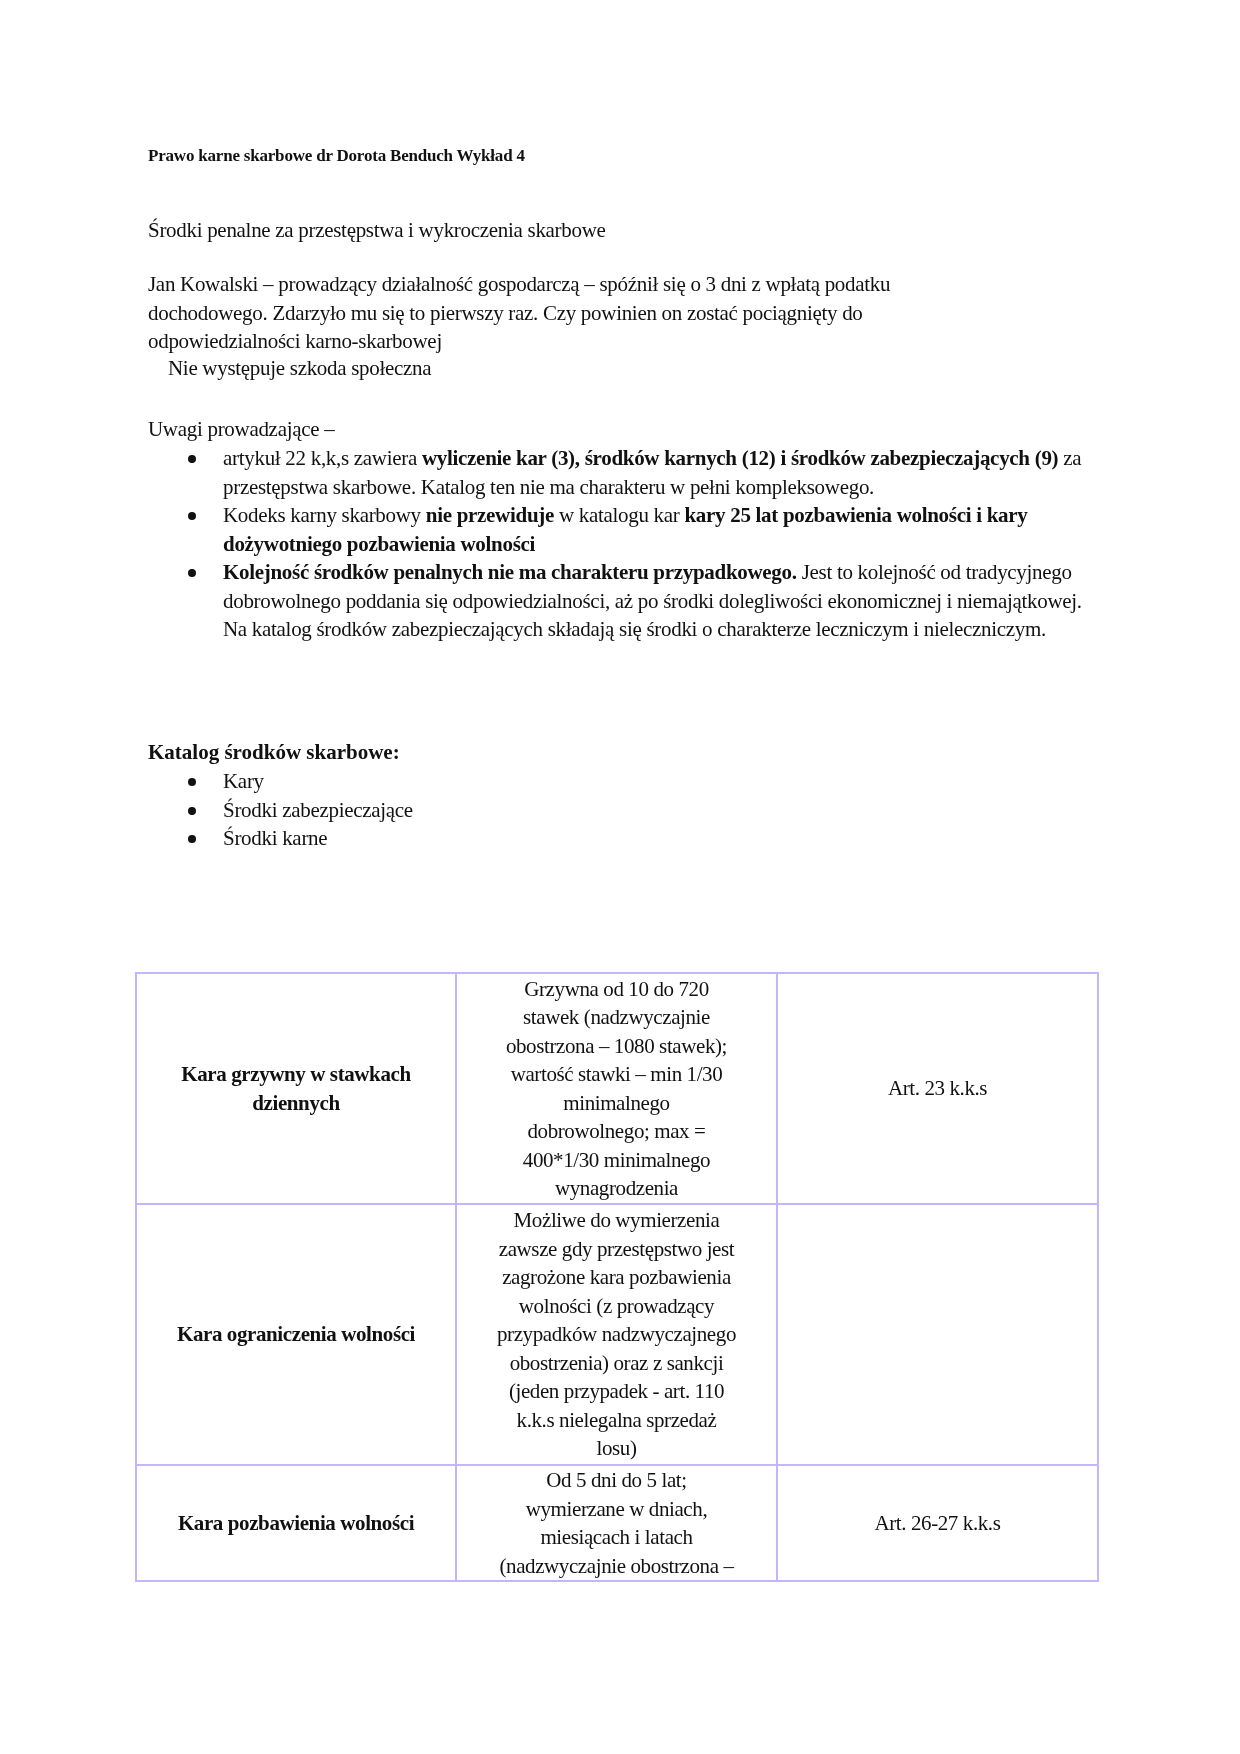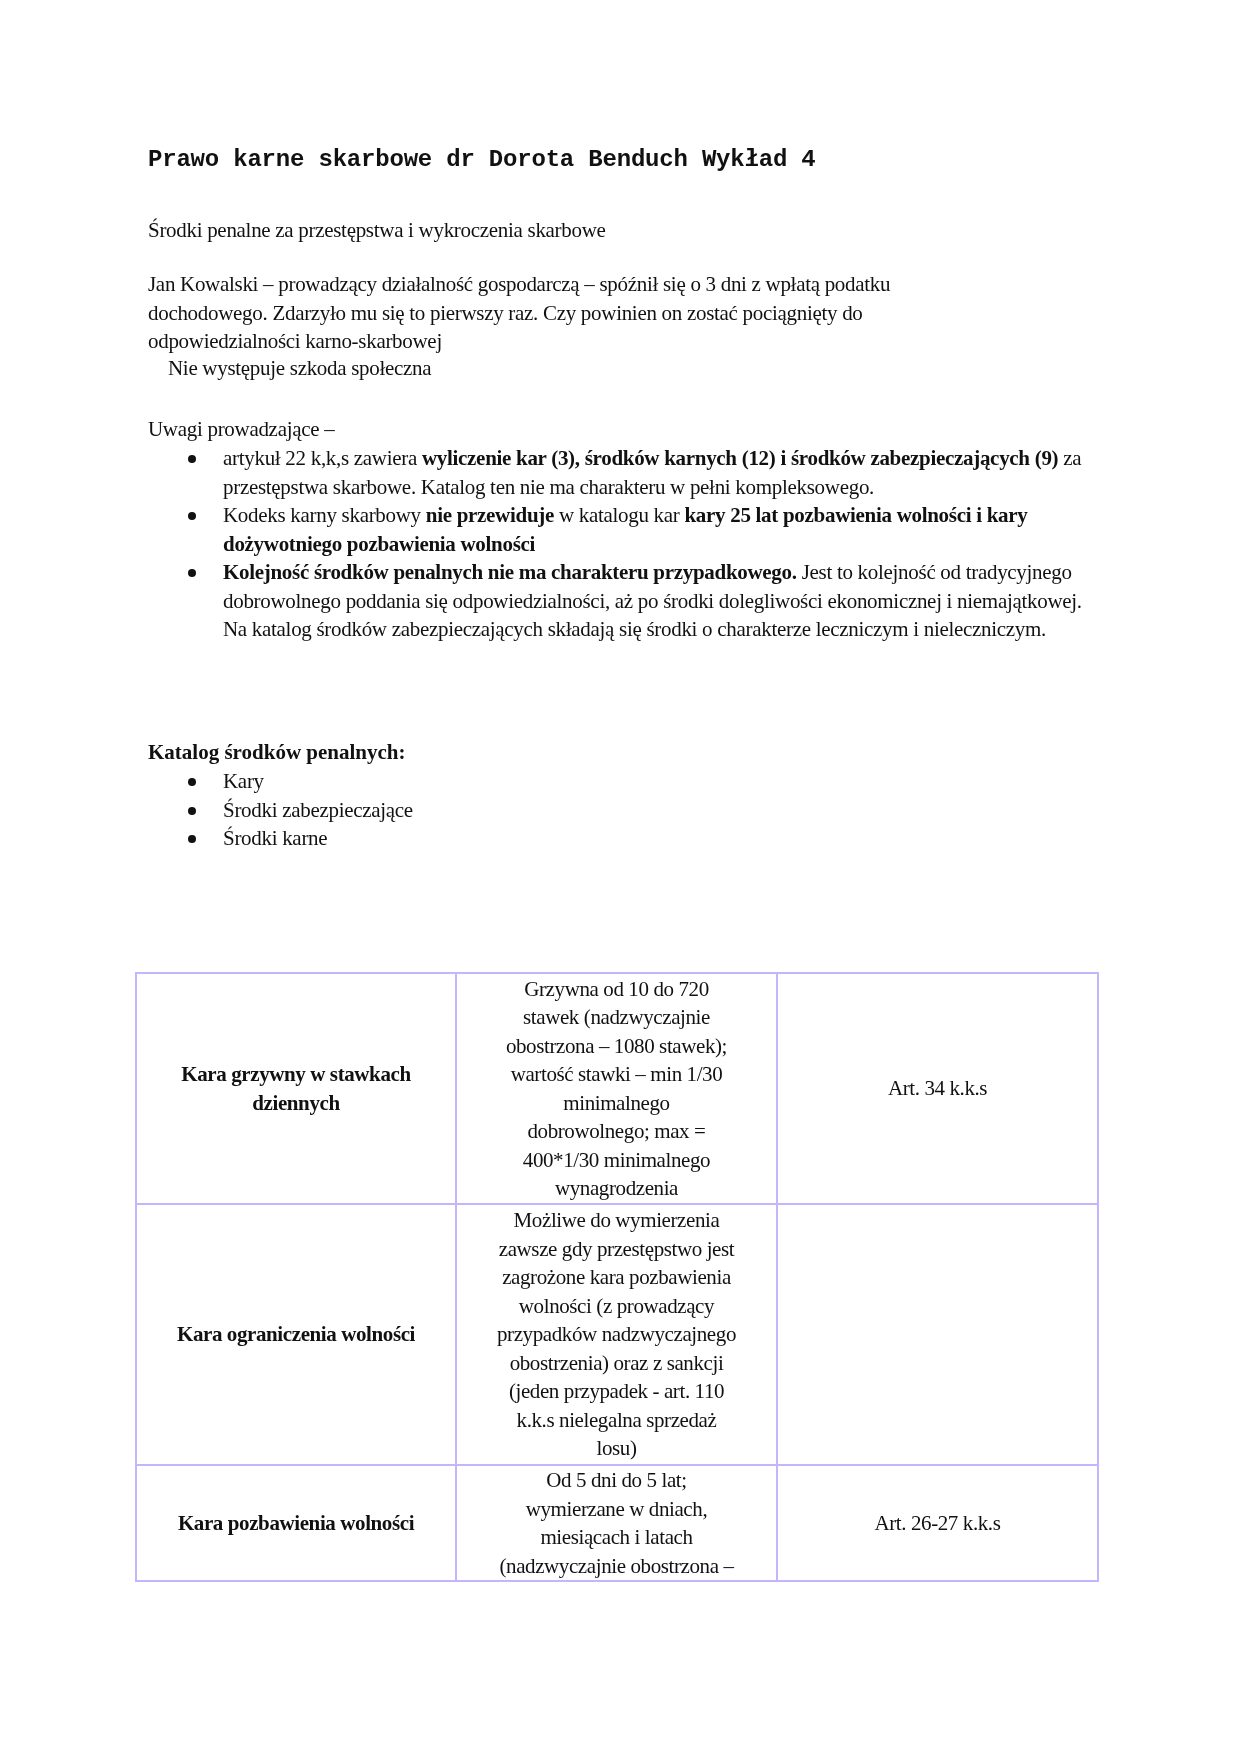--- a/index.html
+++ b/index.html
@@ -18,25 +18,24 @@
   .page {
     position: absolute;
     left: 0; top: 0;
     width: 1240px;
     height: 1754px;
   }
   .title {
     position: absolute;
     left: 148px;
     top: 146px;
-    font-size: 24px;
+    font-size: 17px;
     font-weight: bold;
     letter-spacing: -0.2px;
     white-space: nowrap;
-    font-family: Liberation Mono, monospace;
   }
   .p {
     position: absolute;
     left: 148px;
     font-size: 21px;
     line-height: 28.5px;
     white-space: nowrap;
     letter-spacing: -0.3px;
   }
   .bullets {
@@ -136,21 +135,21 @@
     <li>
       <span class="dot"></span>
       <span>Kodeks karny skarbowy </span><span class="b">nie przewiduje</span><span> w katalogu kar </span><span class="b">kary 25 lat pozbawienia wolności i kary dożywotniego pozbawienia wolności</span>
     </li>
     <li>
       <span class="dot"></span>
       <span class="b">Kolejność środków penalnych nie ma charakteru przypadkowego.</span><span> Jest to kolejność od tradycyjnego dobrowolnego poddania się odpowiedzialności, aż po środki dolegliwości ekonomicznej i niemajątkowej. Na katalog środków zabezpieczających składają się środki o charakterze leczniczym i nieleczniczym.</span>
     </li>
   </ul>
 
-  <div class="heading">Katalog środków penalnych:</div>
+  <div class="heading">Katalog środków skarbowe:</div>
 
   <ul class="bullets" style="top:767px;">
     <li>
       <span class="dot"></span>
       <span>Kary</span>
     </li>
     <li>
       <span class="dot"></span>
       <span>Środki zabezpieczające</span>
     </li>
@@ -173,21 +172,21 @@
       <td class="desc-lines">
         <span>Grzywna od 10 do 720</span>
         <span>stawek (nadzwyczajnie</span>
         <span>obostrzona – 1080 stawek);</span>
         <span>wartość stawki – min 1/30</span>
         <span>minimalnego</span>
         <span>dobrowolnego; max =</span>
         <span>400*1/30 minimalnego</span>
         <span>wynagrodzenia</span>
       </td>
-      <td>Art. 34 k.k.s</td>
+      <td>Art. 23 k.k.s</td>
     </tr>
     <tr class="r2">
       <td class="name">Kara ograniczenia wolności</td>
       <td class="desc-lines">
         <span>Możliwe do wymierzenia</span>
         <span>zawsze gdy przestępstwo jest</span>
         <span>zagrożone kara pozbawienia</span>
         <span>wolności (z prowadzący</span>
         <span>przypadków nadzwyczajnego</span>
         <span>obostrzenia) oraz z sankcji</span>

